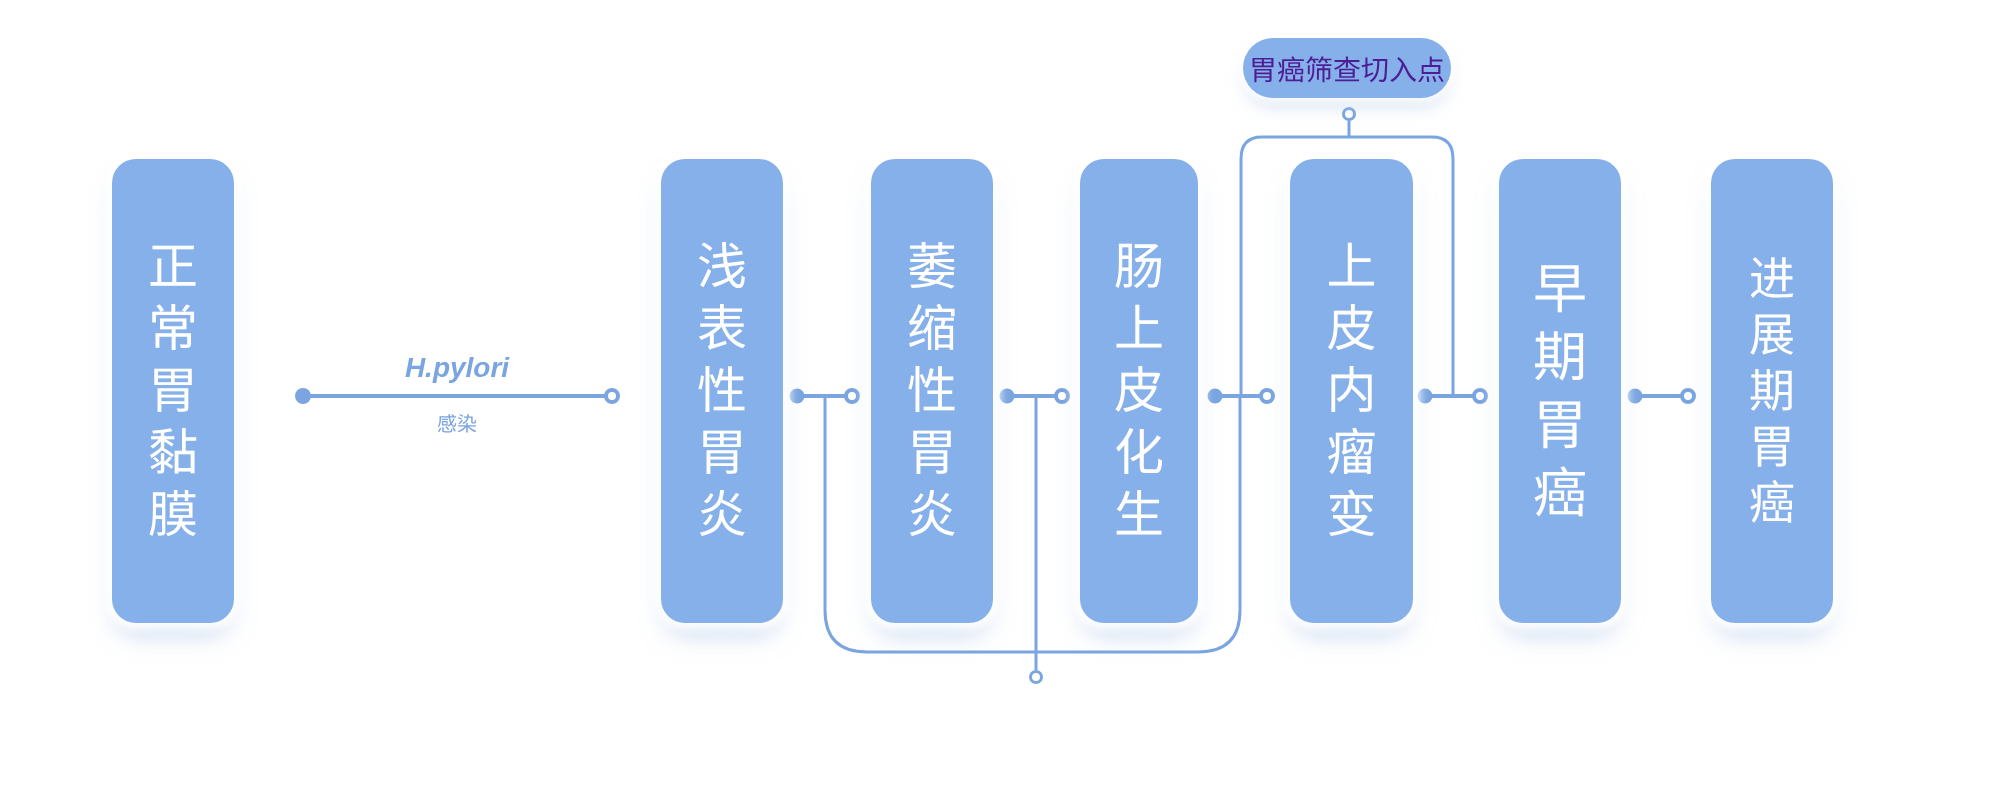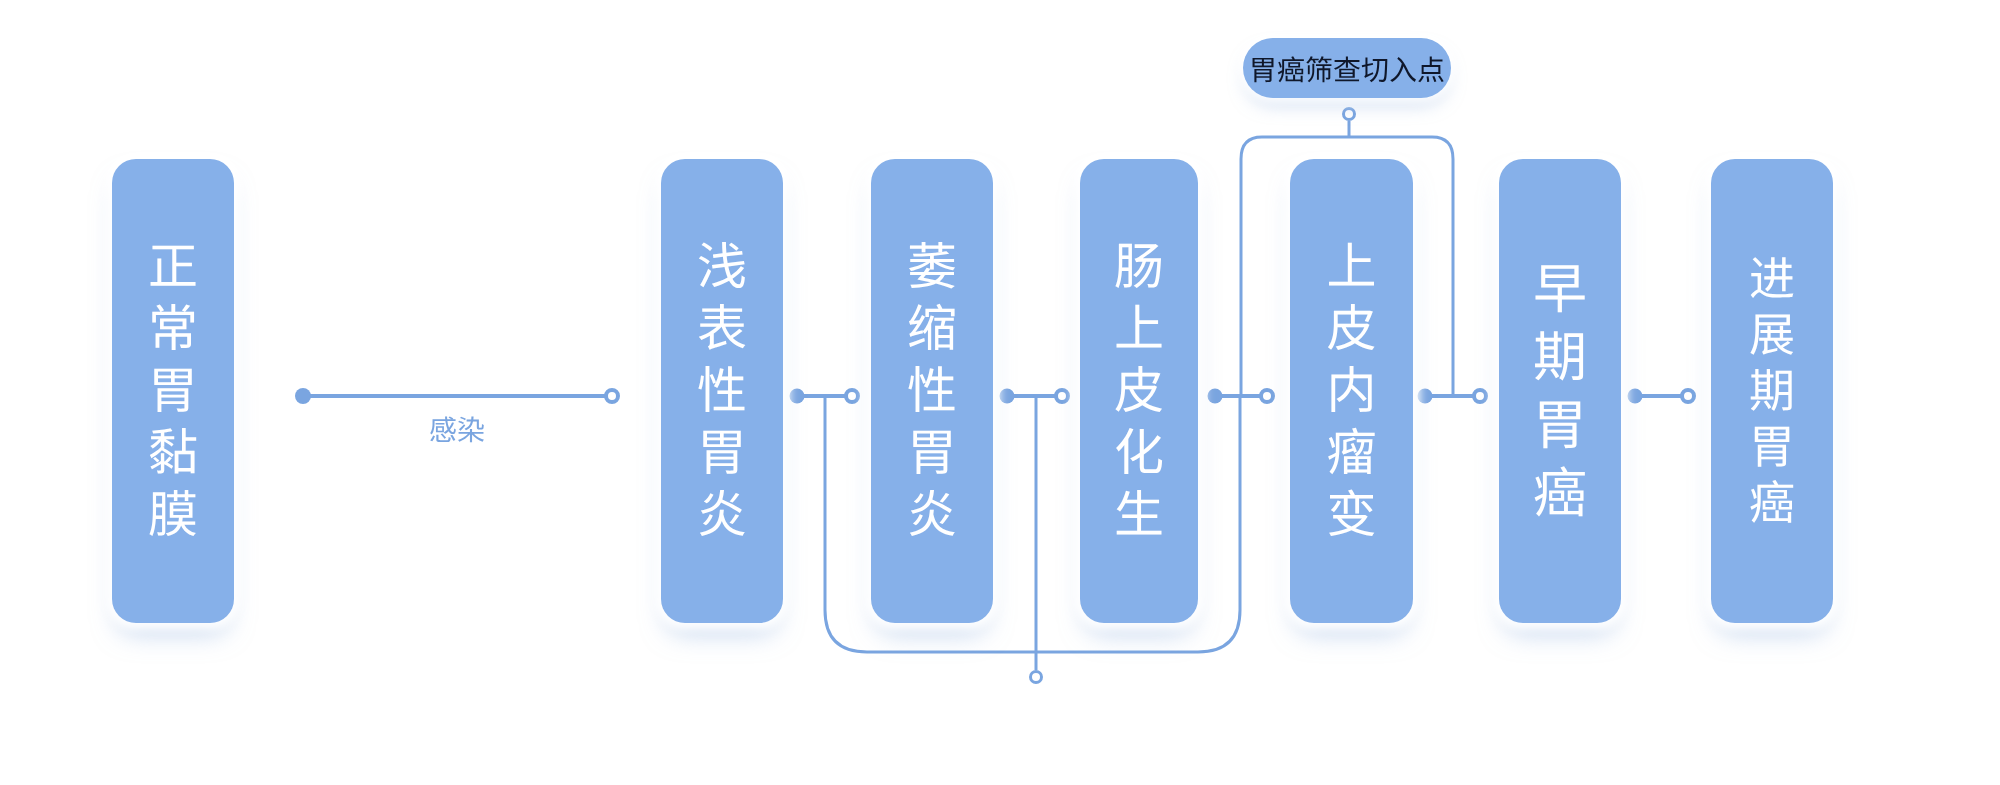--- a/index.html
+++ b/index.html
@@ -41,26 +41,26 @@
     color:#ffffff;font-size:50px;line-height:1;
   }
   .b6 .vtext{font-size:54px;gap:14px;}
   .b7 .vtext{font-size:46px;gap:10px;}
 
   .hp-label{
     position:absolute;left:307px;width:300px;
     text-align:center;color:var(--line,#7AA5E0);
   }
   .hp-name{top:352px;font-size:28px;font-style:italic;font-weight:bold;}
-  .hp-sub{top:408px;font-size:28px;}
+  .hp-sub{top:408px;font-size:20px;}
 
   .pill{
     position:absolute;
     background:var(--node-fill,#86B0E9);
-    color:#0f172a;
+    color:#4c1d95;
     display:flex;align-items:center;justify-content:center;
     box-shadow:0 0 8px 5px rgba(255,255,255,0.9),
                0 10px 18px -4px rgba(146,178,224,0.5);
     white-space:nowrap;
   }
   .pill-top{left:1243px;top:38px;width:208px;height:60px;border-radius:30px;font-size:28px;}
   .pill-bottom{left:898px;top:694px;width:283px;height:62px;border-radius:31px;font-size:32px;}
 </style>
 </head>
 <body>
@@ -166,17 +166,18 @@
   <div class="stage b7">
     <div class="vtext">
         <div>进</div>
         <div>展</div>
         <div>期</div>
         <div>胃</div>
         <div>癌</div>
       </div>
   </div>
 
+  <div class="hp-label hp-name">H.pylori</div>
   <div class="hp-label hp-sub">感染</div>
 
   <div class="pill pill-top">胃癌筛查切入点</div>
 
 </div>
 
 </body></html>

